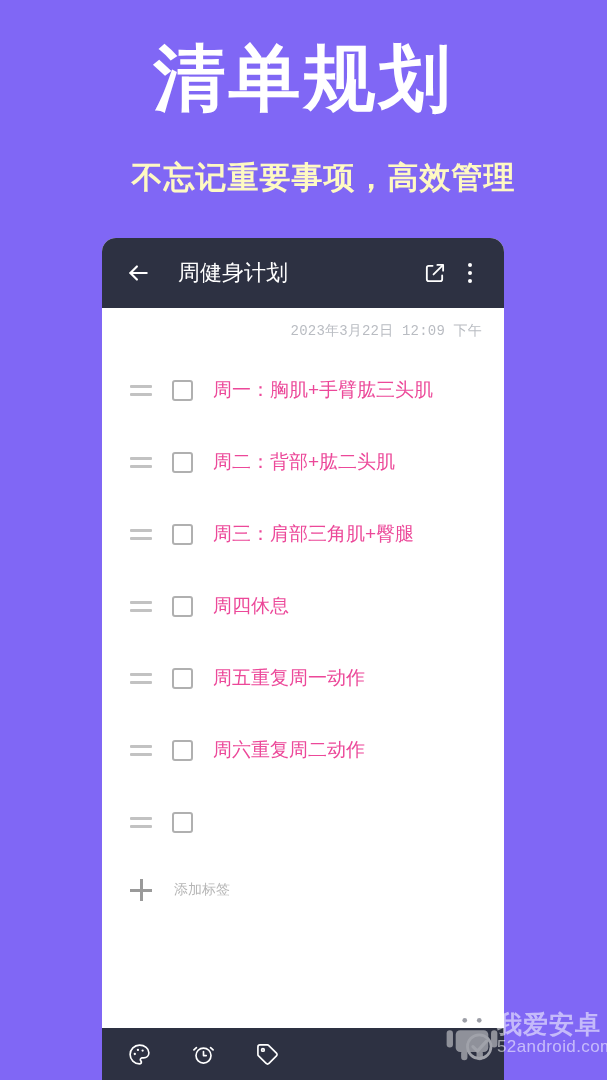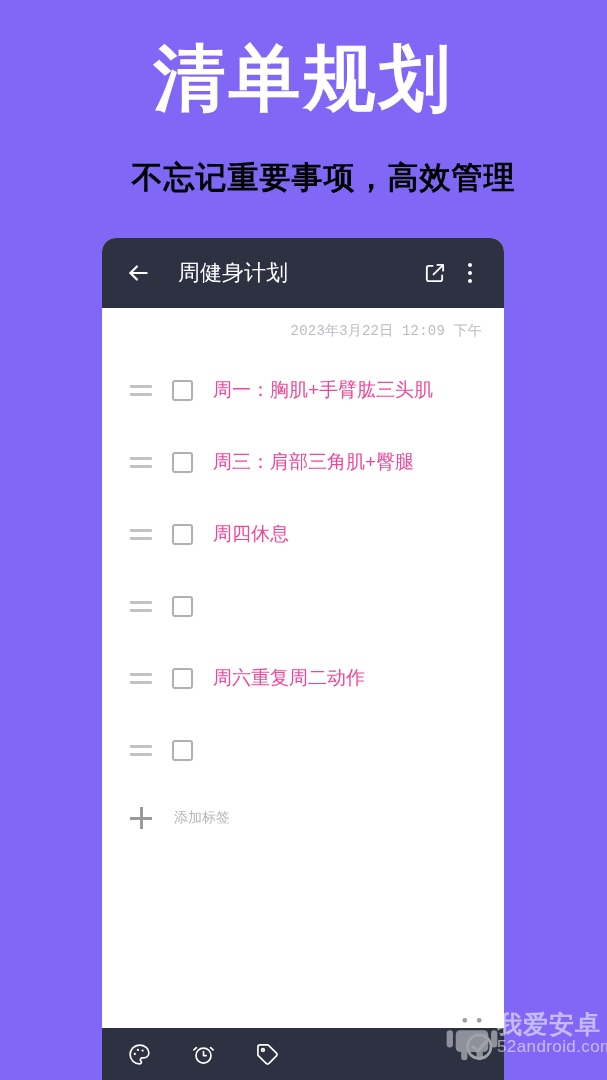--- a/index.html
+++ b/index.html
@@ -28,21 +28,21 @@
     color:#ffffff;
     letter-spacing:3px;
     line-height:1.0;
     white-space:nowrap;
   }
   .promo-subtitle {
     position:absolute;
     top:157px; left:0; right:0;
     font-size:31px;
     font-weight:bold;
-    color:#000000;
+    color:#fef9c3;
     letter-spacing:1px;
     white-space:nowrap;
     margin-left:40px;
   }
 
   
   .phone-card {
     position:absolute;
     left:102px;
     top:238px;
@@ -258,36 +258,45 @@
           </div>
           <div class="todo-check"></div>
           <div class="todo-text">周一：胸肌+手臂肱三头肌</div>
         </div>
         <div class="todo-row">
           <div class="drag-handle">
             <span></span>
             <span></span>
           </div>
           <div class="todo-check"></div>
+          <div class="todo-text">周二：背部+肱二头肌</div>
+        </div>
+        <div class="todo-row">
+          <div class="drag-handle">
+            <span></span>
+            <span></span>
+          </div>
+          <div class="todo-check"></div>
           <div class="todo-text">周三：肩部三角肌+臀腿</div>
         </div>
         <div class="todo-row">
           <div class="drag-handle">
             <span></span>
             <span></span>
           </div>
           <div class="todo-check"></div>
           <div class="todo-text">周四休息</div>
         </div>
         <div class="todo-row">
           <div class="drag-handle">
             <span></span>
             <span></span>
           </div>
           <div class="todo-check"></div>
+          <div class="todo-text">周五重复周一动作</div>
         </div>
         <div class="todo-row">
           <div class="drag-handle">
             <span></span>
             <span></span>
           </div>
           <div class="todo-check"></div>
           <div class="todo-text">周六重复周二动作</div>
         </div>
         <div class="todo-row">

